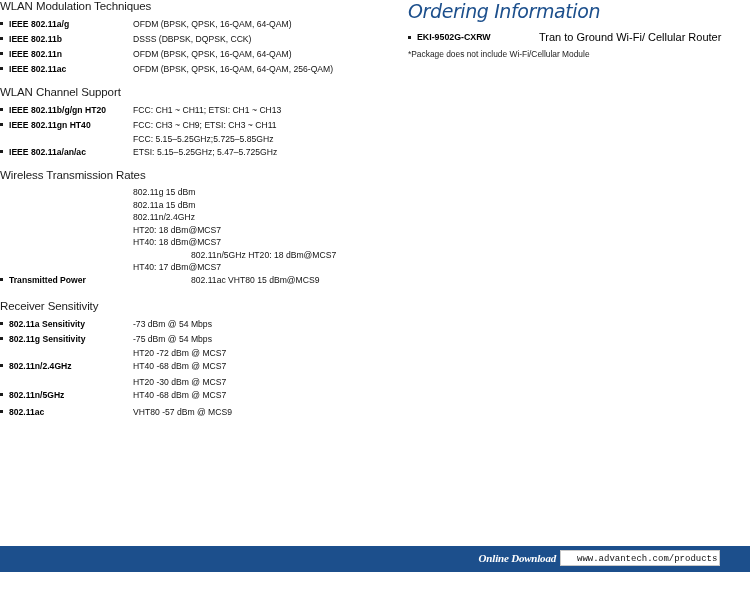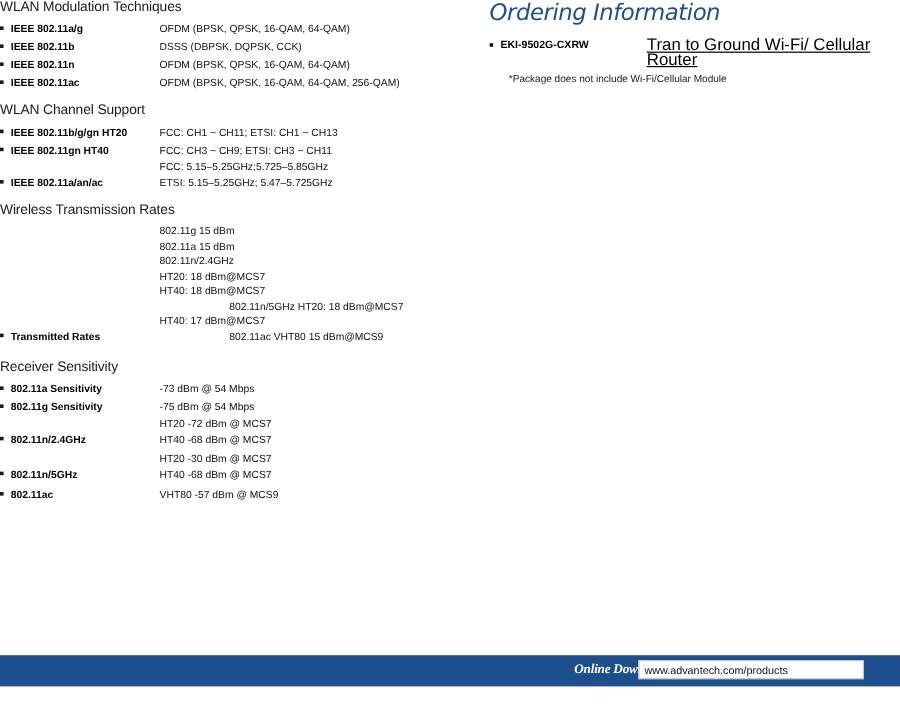--- a/index.html
+++ b/index.html
@@ -104,28 +104,27 @@
     margin-bottom: 4px;
   }
   .r-lbl {
     font-size: 8.8px;
     font-weight: bold;
     width: 122px;
     flex: 0 0 122px;
     line-height: 12px;
   }
   .r-val {
-    font-size: 14px;
+    font-size: 11px;
     line-height: 12px;
-    text-decoration: underline;
   }
   .note {
     font-size: 8.4px;
     color: #222;
-    margin-left: 16px;
+    margin-left: 0px;
     margin-top: 4px;
     line-height: 12px;
   }
   .footer-strip {
     position: absolute;
     left: 0;
     top: 546px;
     width: 750px;
     height: 26px;
     background: #1c4f8c;
@@ -139,29 +138,30 @@
     font-style: italic;
     color: #ffffff;
     font-family: Liberation Serif, serif;
     letter-spacing: -0.2px;
     margin-left: 32px;
   }
   .url-box {
     position: absolute;
     right: 30px;
     top: 550px;
-    width: 188px;
+    width: 160px;
     height: 16px;
     background: #ffffff;
     border: 1px solid #c9c9c9;
     font-size: 9px;
     color: #111;
     line-height: 16px;
-    padding-left: 4px;
+    padding-left: 16px;
     box-sizing: border-box;
+    font-family: Liberation Mono, monospace;
   }
 </style>
 </head>
 <body>
 
 <div class="page">
 
   <div class="left-col">
 
     <div class="section">
@@ -210,21 +210,21 @@
           <span class="sub">ETSI: 5.15–5.25GHz; 5.47–5.725GHz</span>
         </span>
       </div>
     </div>
 
     <div class="section">
       <div class="sec-title">Wireless Transmission Rates</div>
 
       <div class="row">
         <span class="bullet"><i></i></span>
-        <span class="lbl lbl-w">Transmitted Rates</span>
+        <span class="lbl lbl-w">Transmitted Power</span>
         <span class="val">
           <span class="sub">802.11g 15 dBm</span>
           <span class="sub">802.11a 15 dBm</span>
           <span class="sub">802.11n/2.4GHz</span>
           <span class="sub">HT20: 18 dBm@MCS7</span>
           <span class="sub">HT40: 18 dBm@MCS7</span>
           <span class="indent">802.11n/5GHz HT20: 18 dBm@MCS7</span>
           <span class="sub">HT40: 17 dBm@MCS7</span>
           <span class="indent">802.11ac VHT80 15 dBm@MCS9</span>
         </span>

